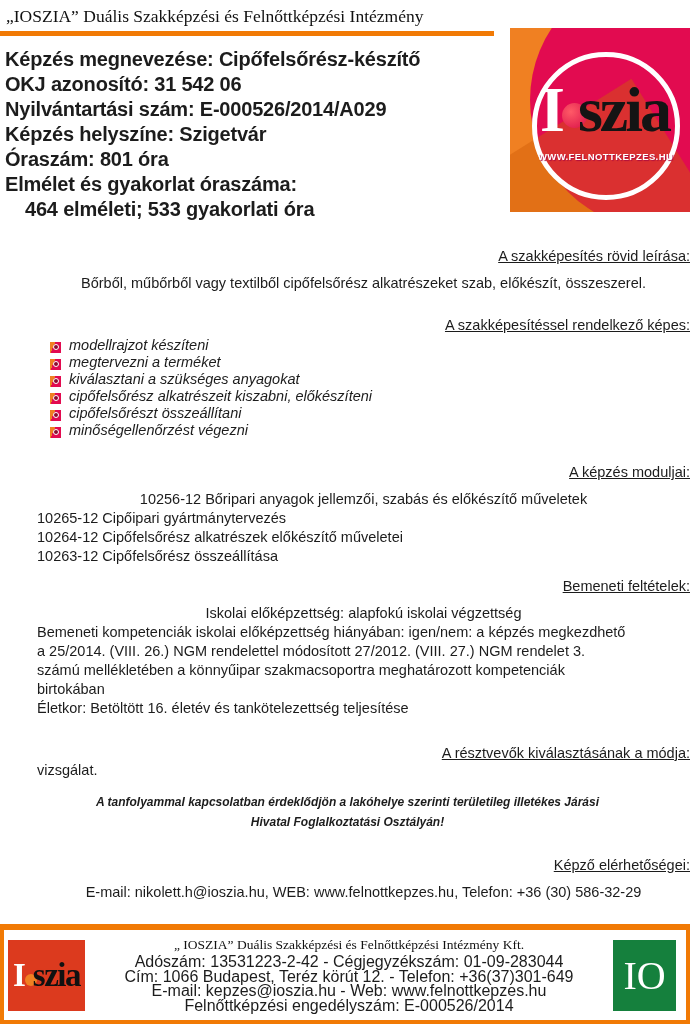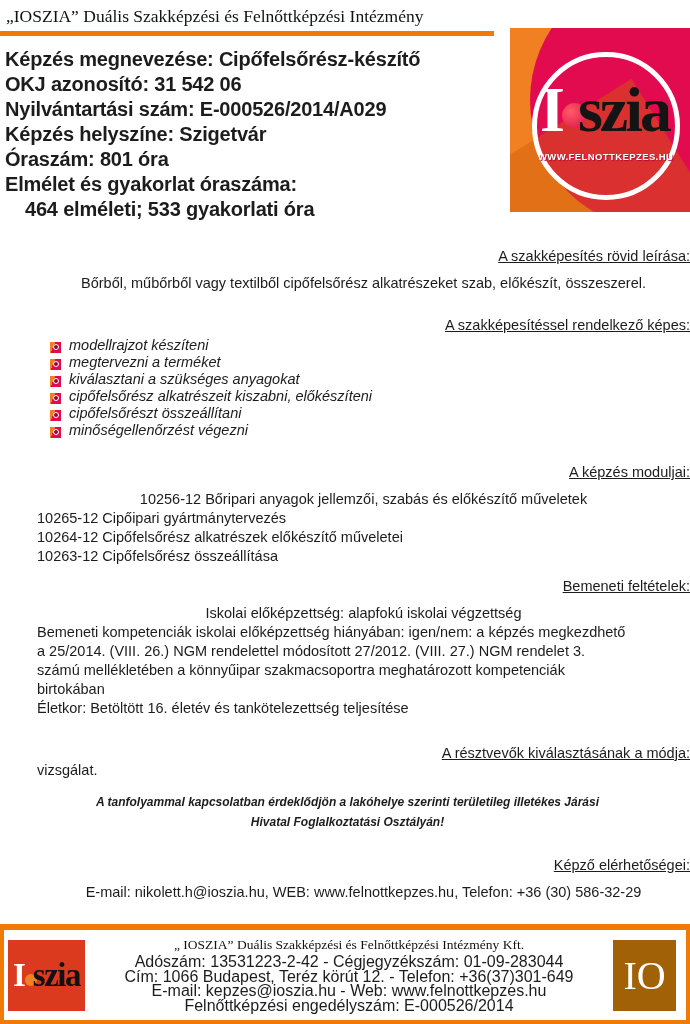--- a/index.html
+++ b/index.html
@@ -67,21 +67,21 @@
     display:flex; align-items:center; }
   .f-left { width:77px; height:71px; margin-left:4px; background:#dc3a1e; flex:none;
     display:flex; align-items:center; justify-content:center;
     font-family:"Liberation Serif", serif; font-weight:bold; }
   .f-left .i { color:#fff; font-size:33px; line-height:1; }
   .f-left .dot { width:12px; height:12px; border-radius:50%; background:#f08022; margin:10px -4px 0 -1px; flex:none; }
   .f-left .szia { color:#111; font-size:33px; line-height:1; letter-spacing:-1.5px; }
   .f-center { flex:1; text-align:center; padding:0 2px; }
   .f-company { font-family:"Liberation Serif", serif; font-size:13.5px; margin-bottom:2px; color:#111; }
   .f-line { font-size:16px; line-height:14.5px; }
-  .f-right { width:63px; height:71px; margin-right:10px; background:#a16207; color:#fff; flex:none;
+  .f-right { width:63px; height:71px; margin-right:10px; background:#15803d; color:#fff; flex:none;
     display:flex; align-items:center; justify-content:center;
     font-family:"Liberation Serif", serif; font-size:40px; }
 </style>
 </head>
 <body>
 
 <div class="org-title">„IOSZIA” Duális Szakképzési és Felnőttképzési Intézmény</div>
 <div class="top-rule"></div>
 
 <div class="logo">

